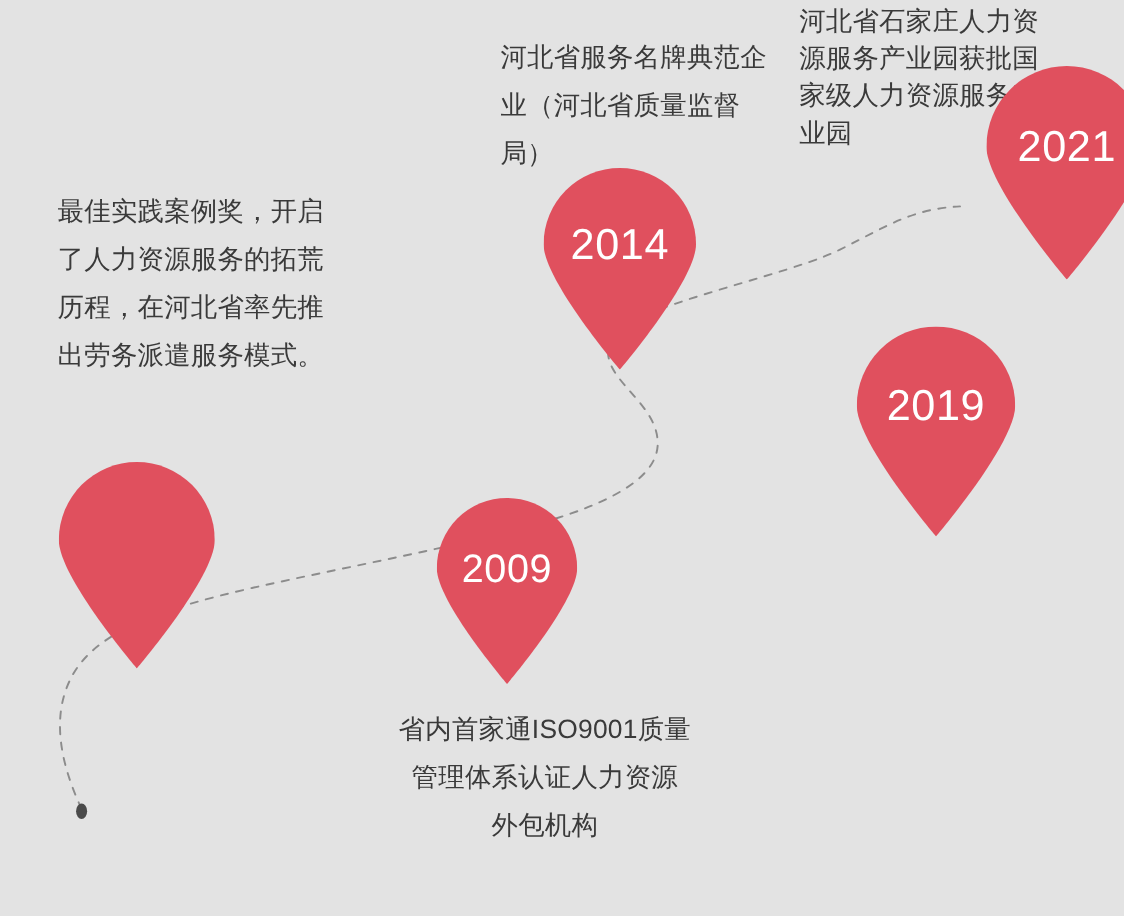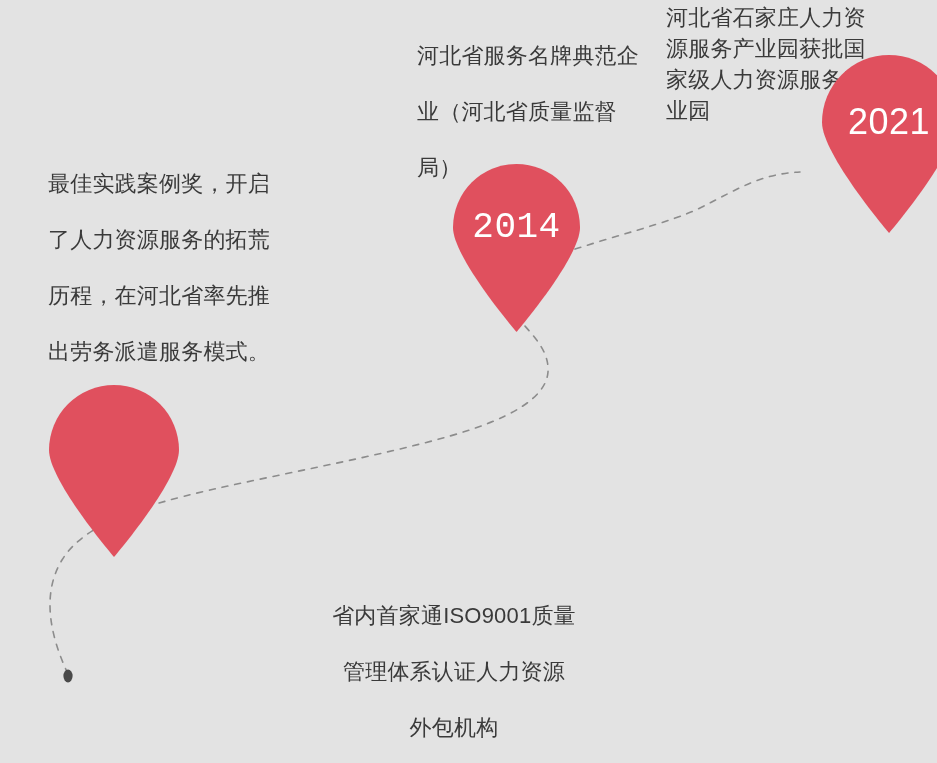--- a/index.html
+++ b/index.html
@@ -48,34 +48,34 @@
     font-size: 36px;
     font-weight: 400;
     letter-spacing: 0.5px;
     line-height: 1;
     user-select: none;
   }
   .caption {
     position: absolute;
     color: #3a3a3a;
     font-size: 22px;
-    line-height: 56px;
+    line-height: 40px;
     letter-spacing: 0.2px;
     white-space: pre-wrap;
   }
   .caption.tight {
     line-height: 31px;
   }
 
   
   #pin-2001 { left: 49px;  top: 385px; }
   #pin-2009 { left: 364px; top: 415px; width: 117px; height: 155px; }
   #pin-2009 .pin-shape { width: 117px; height: 155px; }
   #pin-2009 .pin-year  { width: 117px; height: 117px; font-size: 33px; }
-  #pin-2014 { left: 453px; top: 164px; width: 127px; height: 168px; font-family: Liberation Mono, monospace; }
+  #pin-2014 { left: 453px; top: 140px; width: 127px; height: 168px; }
   #pin-2014 .pin-shape { width: 127px; height: 168px; }
   #pin-2014 .pin-year  { width: 127px; height: 127px; }
   #pin-2019 { left: 714px; top: 272px; width: 132px; height: 175px; }
   #pin-2019 .pin-shape { width: 132px; height: 175px; }
   #pin-2019 .pin-year  { width: 132px; height: 132px; }
   #pin-2021 { left: 822px; top: 55px;  width: 134px; height: 178px; }
   #pin-2021 .pin-shape { width: 134px; height: 178px; }
   #pin-2021 .pin-year  { width: 134px; height: 134px; }
 
   #cap-2001 { left: 48px;  top: 156px; width: 240px; }
@@ -103,29 +103,41 @@
   </svg>
 
   <div class="caption" id="cap-2001">最佳实践案例奖，开启了人力资源服务的拓荒历程，在河北省率先推出劳务派遣服务模式。</div>
   <div class="pin" id="pin-2001">
     <svg class="pin-shape" viewBox="0 0 130 172">
       <path d="M65 172 C65 172, 130 96, 130 65 A65 65 0 1 0 0 65 C0 96, 65 172, 65 172 Z" fill="#e0505e"></path>
     </svg>
   </div>
 
   <div class="caption" id="cap-2009">省内首家通ISO9001质量管理体系认证人力资源外包机构</div>
+  <div class="pin" id="pin-2009">
+    <svg class="pin-shape" viewBox="0 0 130 172" preserveAspectRatio="none">
+      <path d="M65 172 C65 172, 130 96, 130 65 A65 65 0 1 0 0 65 C0 96, 65 172, 65 172 Z" fill="#e0505e"></path>
+    </svg>
+    <div class="pin-year">2009</div>
+  </div>
 
   <div class="caption" id="cap-2014">河北省服务名牌典范企业（河北省质量监督局）</div>
   <div class="pin" id="pin-2014">
     <svg class="pin-shape" viewBox="0 0 130 172" preserveAspectRatio="none">
       <path d="M65 172 C65 172, 130 96, 130 65 A65 65 0 1 0 0 65 C0 96, 65 172, 65 172 Z" fill="#e0505e"></path>
     </svg>
     <div class="pin-year">2014</div>
   </div>
 
+  <div class="pin" id="pin-2019">
+    <svg class="pin-shape" viewBox="0 0 130 172" preserveAspectRatio="none">
+      <path d="M65 172 C65 172, 130 96, 130 65 A65 65 0 1 0 0 65 C0 96, 65 172, 65 172 Z" fill="#e0505e"></path>
+    </svg>
+    <div class="pin-year">2019</div>
+  </div>
 
   <div class="caption tight" id="cap-2021">河北省石家庄人力资源服务产业园获批国家级人力资源服务产业园</div>
   <div class="pin" id="pin-2021">
     <svg class="pin-shape" viewBox="0 0 130 172" preserveAspectRatio="none">
       <path d="M65 172 C65 172, 130 96, 130 65 A65 65 0 1 0 0 65 C0 96, 65 172, 65 172 Z" fill="#e0505e"></path>
     </svg>
     <div class="pin-year">2021</div>
   </div>
 
 </div>

